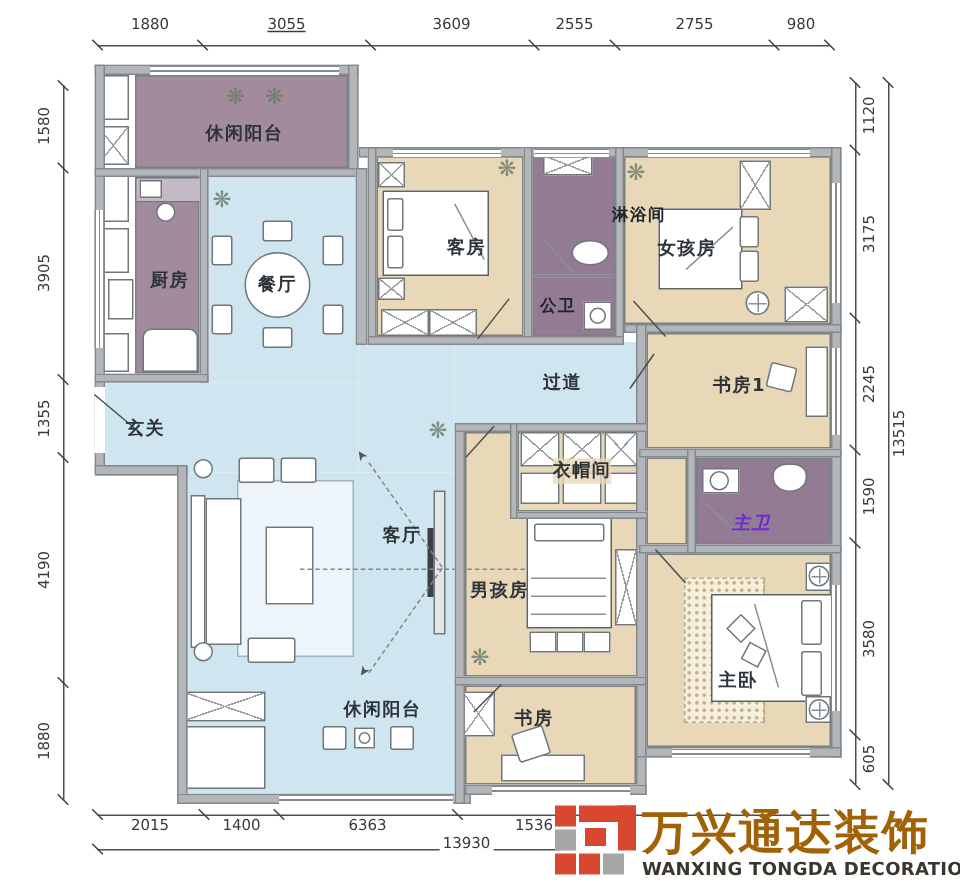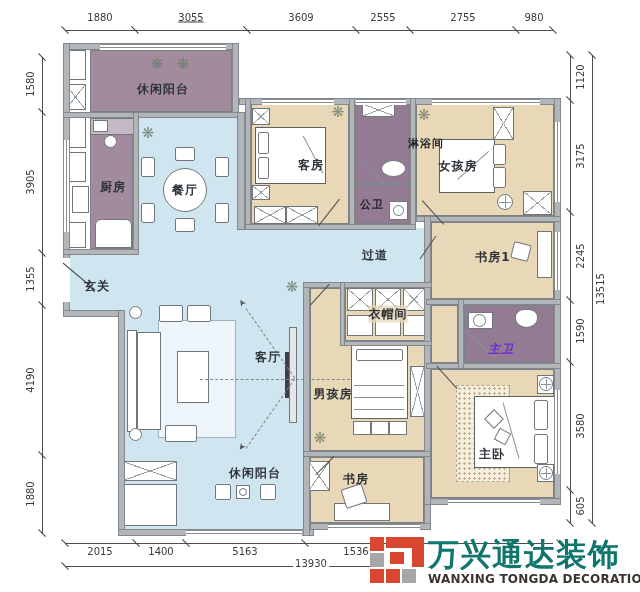--- a/index.html
+++ b/index.html
@@ -42,21 +42,21 @@
   
   .dimline{background:#4a4f53;z-index:4;}
   .dim{font-size:10px;color:#3a3a3a;background:#fff;padding:0 2px;white-space:nowrap;
        transform:translate(-50%,-50%);z-index:5;}
   .dim.v{transform:translate(-50%,-50%) rotate(-90deg);}
   .tk{width:10px;height:1px;background:#3c4044;transform:translate(-50%,-50%) rotate(45deg);z-index:5;}
   
   .logo-cell{z-index:10;}
   .lg-red{background:#d8472f;}
   .lg-gray{background:#a6a6a6;}
-  .logo-cn{font-size:31px;font-weight:700;letter-spacing:1px;color:#0f766e;z-index:10;white-space:nowrap;}
+  .logo-cn{font-size:31px;font-weight:700;letter-spacing:1px;color:#a16207;z-index:10;white-space:nowrap;}
   .logo-en{font-size:12px;font-weight:700;letter-spacing:.2px;color:#3a352f;z-index:10;white-space:nowrap;}
 </style>
 </head>
 <body>
 
 <div class="canvas">
 
   <div class="floor f-serv" style="left:90px;top:50px;width:142px;height:62px;"></div>
   <div class="floor f-serv" style="left:90px;top:118px;width:43px;height:131px;"></div>
   <div class="floor f-open" style="left:139px;top:118px;width:100px;height:137px;border:none;"></div>
@@ -318,21 +318,21 @@
   <span class="dim v" style="left:580px;top:77px;">1120</span>
   <span class="dim v" style="left:580px;top:156px;">3175</span>
   <span class="dim v" style="left:580px;top:256px;">2245</span>
   <span class="dim v" style="left:580px;top:331px;">1590</span>
   <span class="dim v" style="left:580px;top:426px;">3580</span>
   <span class="dim v" style="left:580px;top:506px;">605</span>
   <span class="dim v" style="left:600px;top:289px;">13515</span>
 
   <span class="dim" style="left:100px;top:551px;">2015</span>
   <span class="dim" style="left:161px;top:551px;">1400</span>
-  <span class="dim" style="left:245px;top:551px;">5163</span>
+  <span class="dim" style="left:245px;top:551px;">6363</span>
   <span class="dim" style="left:356px;top:551px;">1536</span>
   <span class="dim" style="left:311px;top:563px;">13930</span>
 
   <div style="left:368px;top:535px;width:270px;height:55px;z-index:9;background:rgba(255,255,255,.0);">
 
     <div class="logo-cell lg-red" style="left:2px;top:2px;width:14px;height:14px;"></div>
     <div class="logo-cell lg-gray" style="left:2px;top:18px;width:14px;height:14px;"></div>
     <div class="logo-cell lg-red" style="left:2px;top:34px;width:14px;height:14px;"></div>
     <div class="logo-cell lg-red" style="left:18px;top:34px;width:14px;height:14px;"></div>
     <div class="logo-cell lg-gray" style="left:34px;top:34px;width:14px;height:14px;"></div>

